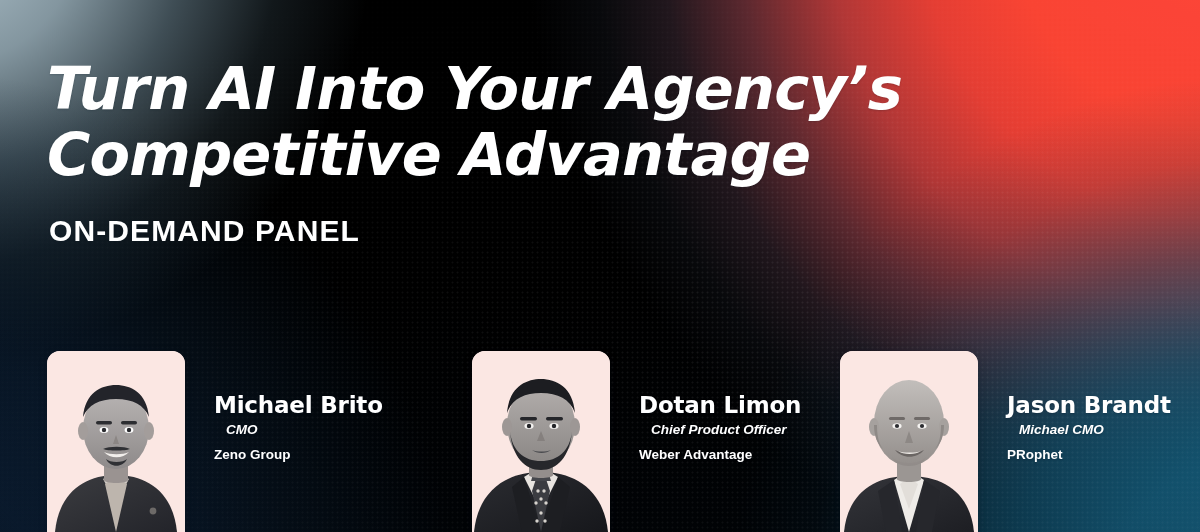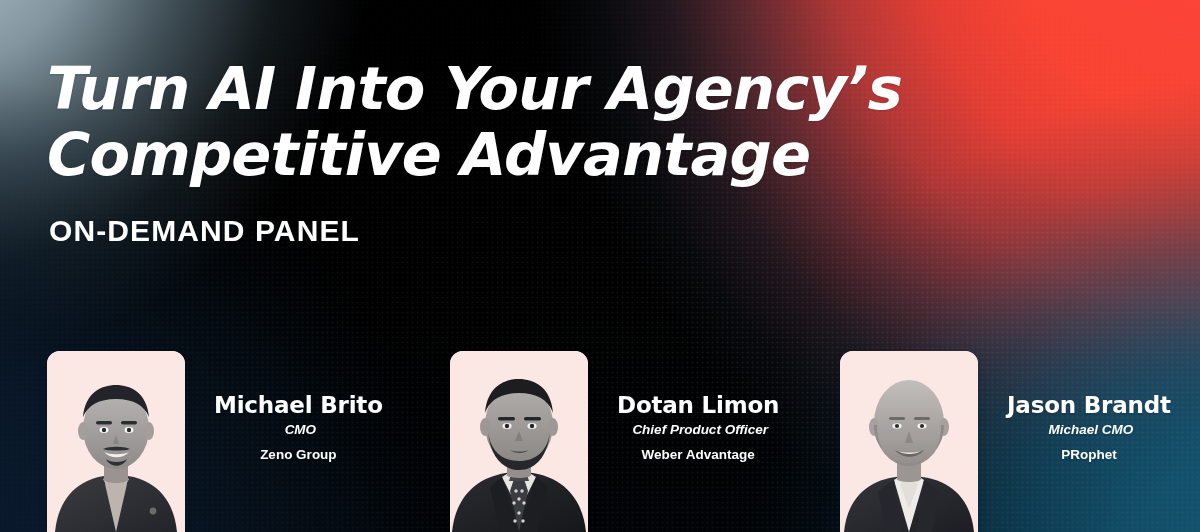--- a/index.html
+++ b/index.html
@@ -139,24 +139,23 @@
     top: 351px;
     width: 1200px;
     height: 181px;
   }
   .speaker {
     position: absolute;
     top: 0;
     display: flex;
     align-items: flex-start;
     height: 181px;
-    text-align: center;
   }
   .speaker-1 { left: 47px; }
-  .speaker-2 { left: 450px; }
+  .speaker-2 { left: 472px; }
   .speaker-3 { left: 840px; }
 
   .photo {
     position: relative;
     width: 138px;
     height: 181px;
     border-radius: 13px 13px 0 0;
     background: #fbe7e3;
     overflow: hidden;
     flex: 0 0 auto;
@@ -173,21 +172,21 @@
     margin: 0;
     font-family: "DejaVu Sans", sans-serif;
     font-weight: 700;
     font-size: 23px;
     line-height: 26px;
     letter-spacing: -0.2px;
     white-space: nowrap;
     text-shadow: 0 1px 2px rgba(8,20,34,0.25);
   }
   .sp-role {
-    margin: 3px 0 0 4px;
+    margin: 3px 0 0 12px;
     font-family: "Liberation Sans", sans-serif;
     font-style: italic;
     font-weight: 700;
     font-size: 13.5px;
     line-height: 17px;
     white-space: nowrap;
     text-shadow: 0 1px 2px rgba(8,20,34,0.25);
   }
   .sp-org {
     margin: 8px 0 0 0;

